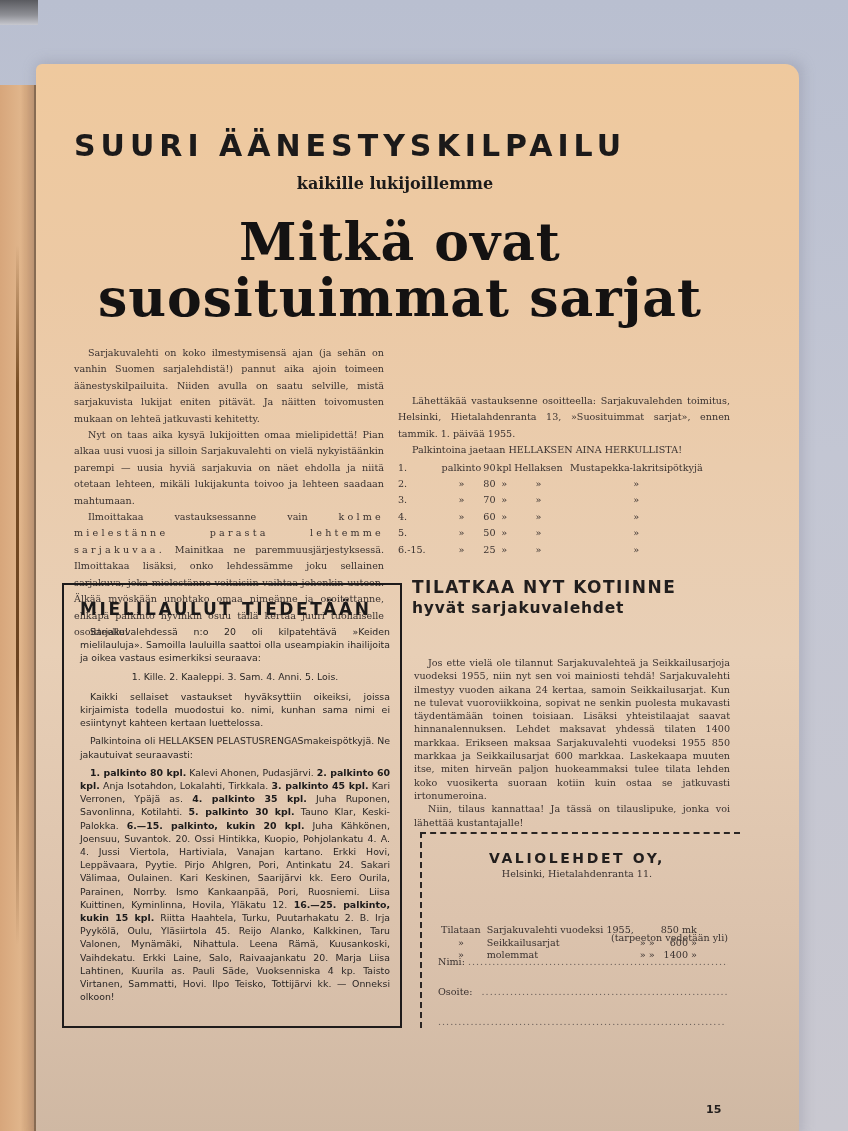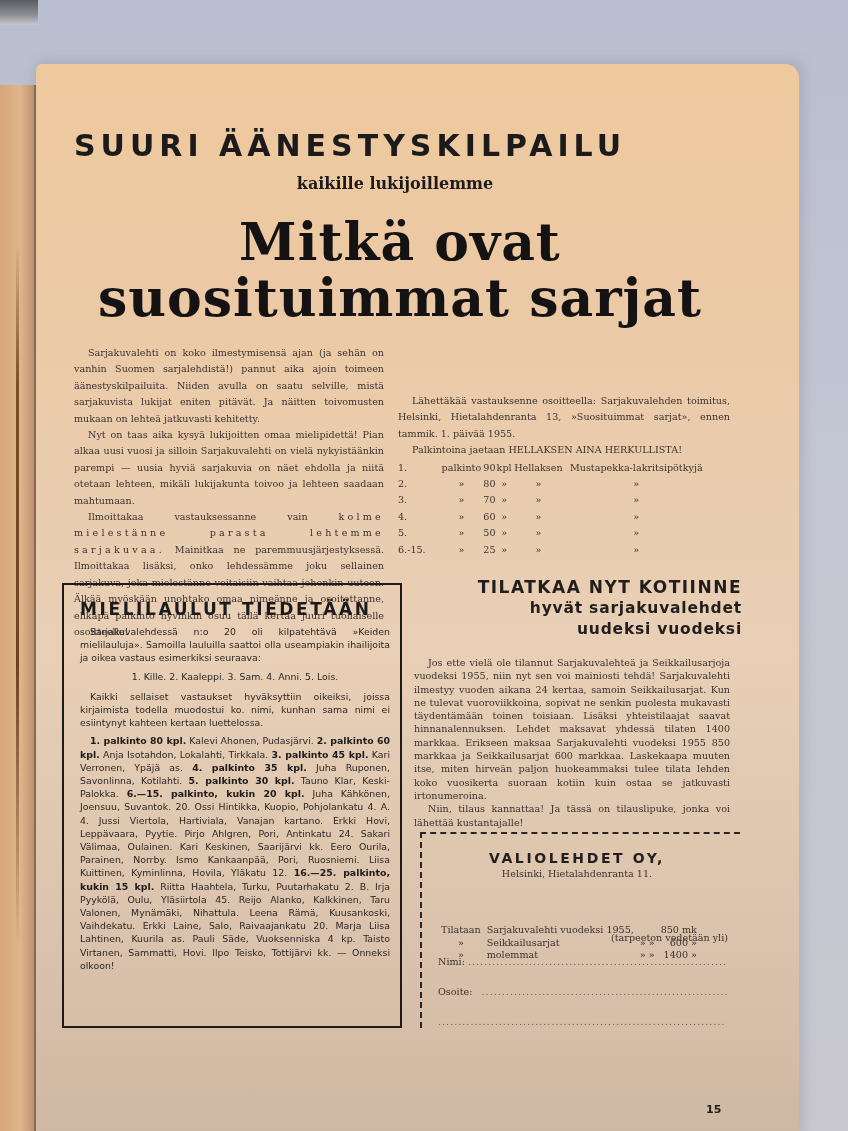--- a/index.html
+++ b/index.html
@@ -82,21 +82,21 @@
     font-family: "DejaVu Sans", sans-serif; font-weight: bold; font-size: 17px;
     letter-spacing: 2.6px; color: #1c1a1a; margin-bottom: 6px; white-space: nowrap;
   }
   .box .txt { font-size: 9.4px; line-height: 13.2px; text-align: justify; }
   .box .txt p { text-indent: 10px; margin-bottom: 5px; }
   .box .answers { font-size: 9.4px; line-height: 13.2px; text-align: center; margin: 4px 0 7px 0; }
   .box b { font-weight: bold; color: #1c1a1a; }
 
   
   .sub-head {
-    left: 412px; top: 576px; width: 330px; text-align: right;
+    left: 412px; top: 576px; width: 330px; text-align: left;
     font-family: "DejaVu Sans", sans-serif; font-weight: bold; color: #221e1d;
   }
   .sub-head .l1 { font-size: 17px; letter-spacing: 1.5px; line-height: 22px; }
   .sub-head .l2 { font-size: 15.5px; line-height: 21px; letter-spacing: 0.8px; }
   .sub-body { left: 414px; top: 656px; width: 316px; }
 
   .coupon {
     left: 420px; top: 832px; width: 320px; height: 196px;
     border-top: 2px dashed #2a2523;
     border-left: 2px dashed #2a2523;
@@ -201,28 +201,28 @@
 <div class="abs box">
   <h2>MIELILAULUT TIEDETÄÄN</h2>
   <div class="txt">
     <p>Sarjakuvalehdessä n:o 20 oli kilpatehtävä »Keiden mielilauluja». Samoilla lauluilla saattoi olla useampiakin ihailijoita ja oikea vastaus esimerkiksi seuraava:</p>
   </div>
   <div class="answers">
     <div>1. Kille. 2. Kaaleppi. 3. Sam. 4. Anni. 5. Lois.</div>
   </div>
   <div class="txt">
     <p>Kaikki sellaiset vastaukset hyväksyttiin oikeiksi, joissa kirjaimista todella muodostui ko. nimi, kunhan sama nimi ei esiintynyt kahteen kertaan luettelossa.</p>
+    <p>Palkintoina oli HELLAKSEN PELASTUSRENGASmakeispötkyjä. Ne jakautuivat seuraavasti:</p>
     <p><b>1. palkinto 80 kpl.</b><span> Kalevi Ahonen, Pudasjärvi. </span><b>2. palkinto 60 kpl.</b><span> Anja Isotahdon, Lokalahti, Tirkkala. </span><b>3. palkinto 45 kpl.</b><span> Kari Verronen, Ypäjä as. </span><b>4. palkinto 35 kpl.</b><span> Juha Ruponen, Savonlinna, Kotilahti. </span><b>5. palkinto 30 kpl.</b><span> Tauno Klar, Keski-Palokka. </span><b>6.—15. palkinto, kukin 20 kpl.</b><span> Juha Kähkönen, Joensuu, Suvantok. 20. Ossi Hintikka, Kuopio, Pohjolankatu 4. A. 4. Jussi Viertola, Hartiviala, Vanajan kartano. Erkki Hovi, Leppävaara, Pyytie. Pirjo Ahlgren, Pori, Antinkatu 24. Sakari Välimaa, Oulainen. Kari Keskinen, Saarijärvi kk. Eero Ourila, Parainen, Norrby. Ismo Kankaanpää, Pori, Ruosniemi. Liisa Kuittinen, Kyminlinna, Hovila, Yläkatu 12. </span><b>16.—25. palkinto, kukin 15 kpl.</b><span> Riitta Haahtela, Turku, Puutarhakatu 2. B. Irja Pyykölä, Oulu, Yläsiirtola 45. Reijo Alanko, Kalkkinen, Taru Valonen, Mynämäki, Nihattula. Leena Rämä, Kuusankoski, Vaihdekatu. Erkki Laine, Salo, Raivaajankatu 20. Marja Liisa Lahtinen, Kuurila as. Pauli Säde, Vuoksenniska 4 kp. Taisto Virtanen, Sammatti, Hovi. Ilpo Teisko, Tottijärvi kk. — Onneksi olkoon!</span></p>
   </div>
 </div>
 
 <div class="abs sub-head">
   <div class="l1">TILATKAA NYT KOTIINNE</div>
   <div class="l2">hyvät sarjakuvalehdet</div>
-  <div class="l2">uudeksi vuodeksi</div>
 </div>
 <div class="abs col sub-body" style="line-height:13.3px;">
   <p>Jos ette vielä ole tilannut Sarjakuvalehteä ja Seikkailusarjoja vuodeksi 1955, niin nyt sen voi mainiosti tehdä! Sarjakuvalehti ilmestyy vuoden aikana 24 kertaa, samoin Seikkailusarjat. Kun ne tulevat vuoroviikkoina, sopivat ne senkin puolesta mukavasti täydentämään toinen toisiaan. Lisäksi yhteistilaajat saavat hinnanalennuksen. Lehdet maksavat yhdessä tilaten 1400 markkaa. Erikseen maksaa Sarjakuvalehti vuodeksi 1955 850 markkaa ja Seikkailusarjat 600 markkaa. Laskekaapa muuten itse, miten hirveän paljon huokeammaksi tulee tilata lehden koko vuosikerta suoraan kotiin kuin ostaa se jatkuvasti irtonumeroina.</p>
   <p>Niin, tilaus kannattaa! Ja tässä on tilauslipuke, jonka voi lähettää kustantajalle!</p>
 </div>
 
 <div class="abs coupon">
   <div class="pub">VALIOLEHDET OY,</div>
   <div class="addr">Helsinki, Hietalahdenranta 11.</div>
   <table>

